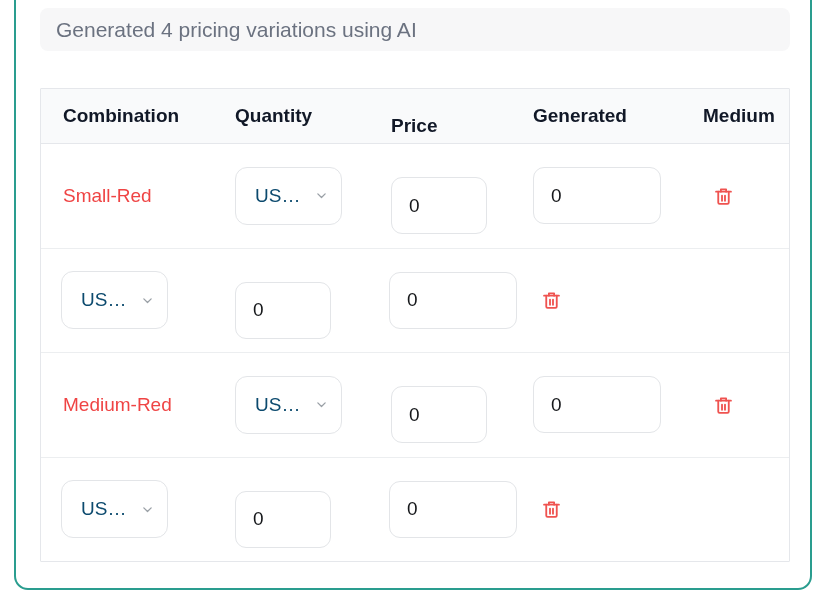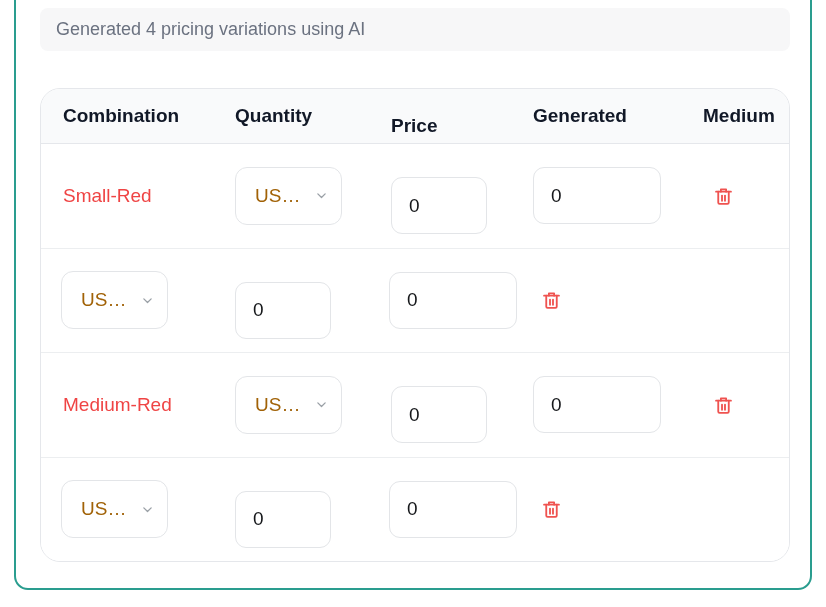--- a/index.html
+++ b/index.html
@@ -22,29 +22,29 @@
     position: absolute;
     left: 24px; top: 32px;
     width: 750px; height: 43px;
     background: #f7f7f8;
     border-radius: 8px;
     display: flex;
     align-items: center;
     padding-left: 16px;
   }
   .banner span {
-    font-size: 18px;
+    font-size: 21px;
     color: #6b7280;
   }
   .table {
     position: absolute;
     left: 24px; top: 112px;
     width: 750px; height: 474px;
     border: 1px solid #e5e7eb;
-    border-radius: 20px;
+    border-radius: 1px;
     overflow: hidden;
     background: #ffffff;
     display: flex;
     flex-direction: column;
   }
   .thead {
     flex: none;
     height: 55px;
     display: grid;
     grid-template-columns: 174px 156px 144px 172px 1fr;
@@ -83,21 +83,21 @@
     border: 1px solid #e3e5e8;
     border-radius: 12px;
     display: flex;
     align-items: center;
     justify-content: space-between;
     padding: 0 13px 0 19px;
     cursor: pointer;
   }
   .currency-select .val {
     font-size: 19px;
-    color: #a16207;
+    color: #0c4a6e;
     white-space: nowrap;
     text-align: right;
   }
   .chev { flex: none; display: block; }
   .num-input {
     height: 57px;
     background: #ffffff;
     border: 1px solid #e3e5e8;
     border-radius: 11px;
     font-size: 19px;

